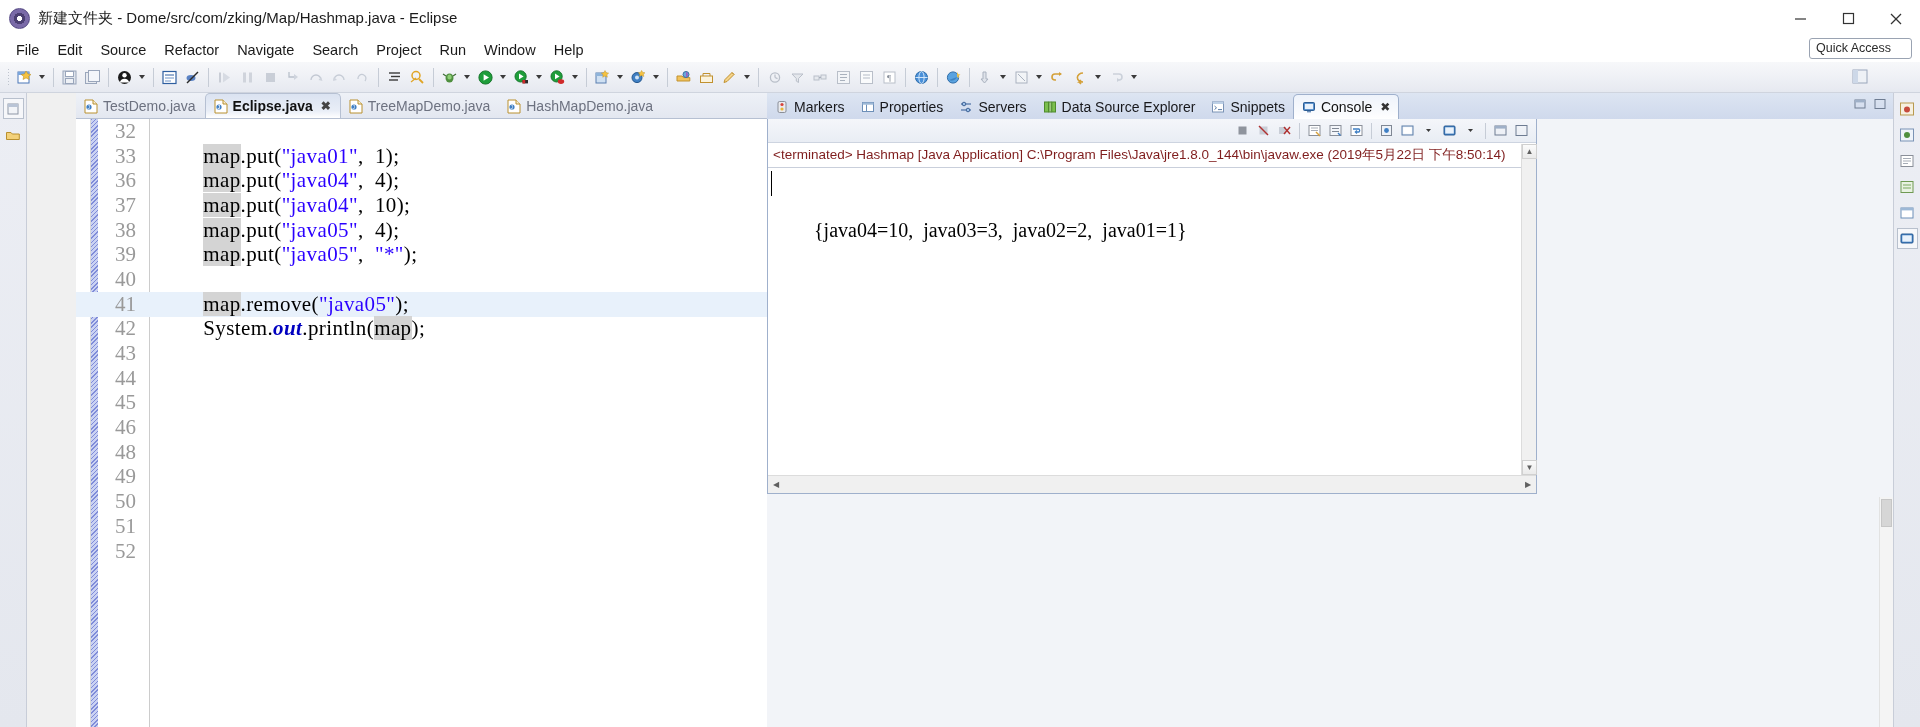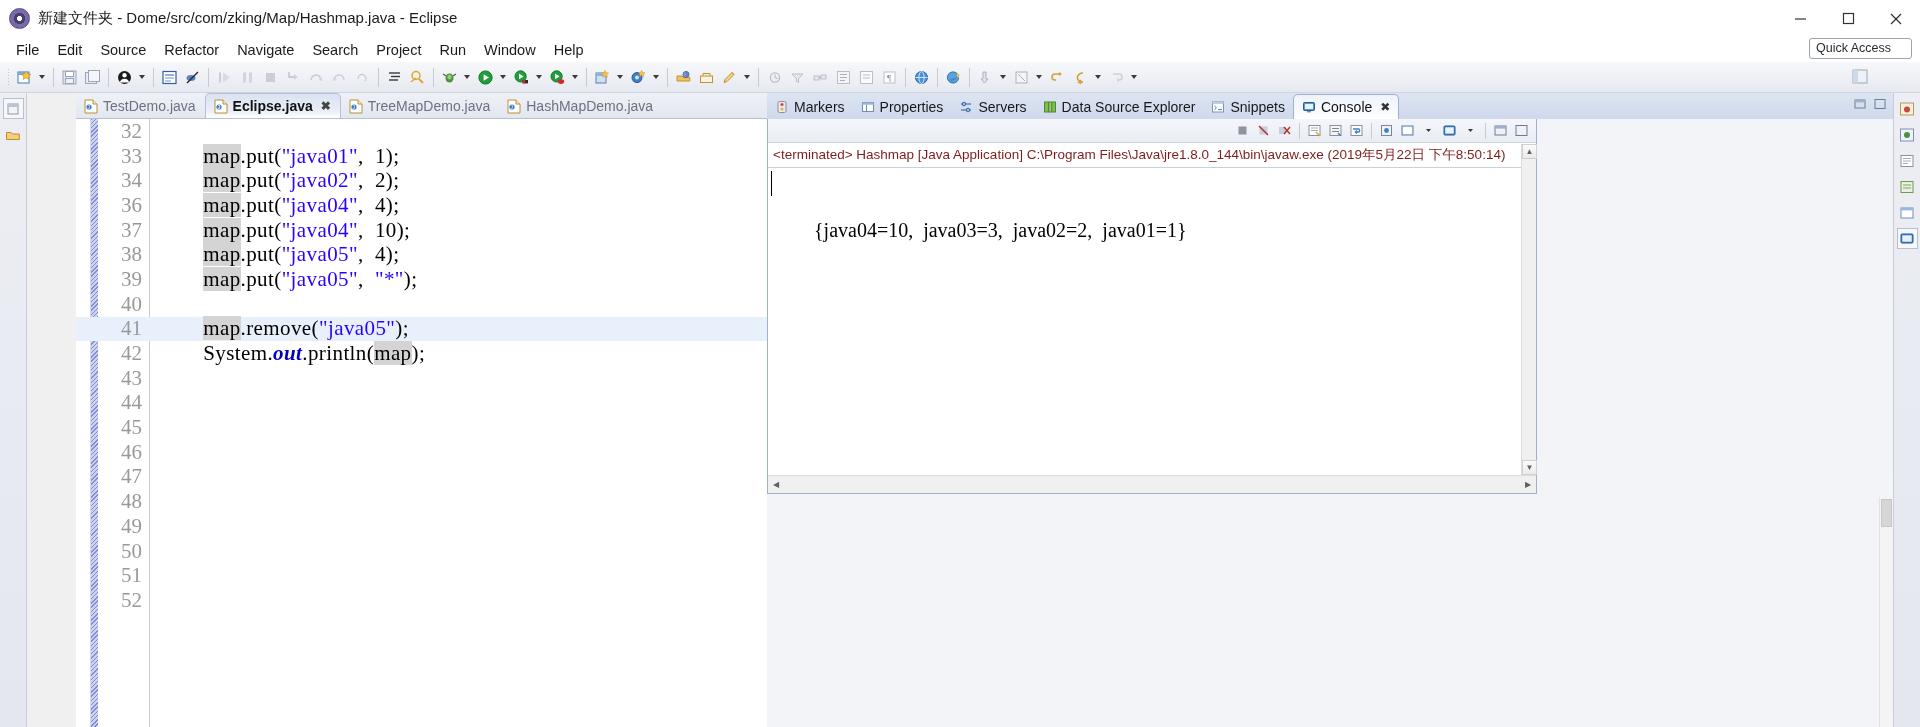--- a/index.html
+++ b/index.html
@@ -146,21 +146,21 @@
   }
   .codelines {
     position: absolute; left: 0; top: 0; width: 100%; height: 100%;
   }
   .cline {
     position: relative; height: 24.7px; display: flex; align-items: center;
     font-family: "Liberation Serif", serif; font-size: 21px; color: #000000;
   }
   .cline.current { background: #e8f1fb; }
   .lnum {
-    position: absolute; left: 22px; width: 50px; text-align: right; padding-right: 6px;
+    position: absolute; left: 22px; width: 50px; text-align: right; padding-right: 12px;
     color: #999999; font-family: "Liberation Serif", serif; font-size: 21px;
   }
   .ctext {
     position: absolute; left: 82px; white-space: pre;
     font-family: "Liberation Serif", serif; font-size: 21px; letter-spacing: .4px;
   }
   .occ { background: #d4d4d4; }
   .str { color: #2a00ff; }
   .fld { color: #0000c0; font-style: italic; font-weight: bold; }
 
@@ -647,24 +647,20 @@
       <div class="codelines" id="codelines">
           <div class="cline">
             <div class="lnum">32</div>
             <div class="ctext"></div>
           </div>
           <div class="cline">
             <div class="lnum">33</div>
             <div class="ctext"><span>        </span><span class="occ">map</span><span>.put(</span><span class="str">"java01"</span><span>,  1);</span></div>
           </div>
           <div class="cline">
-            <div class="lnum">34</div>
-            <div class="ctext"><span>        </span><span class="occ">map</span><span>.put(</span><span class="str">"java02"</span><span>,  2);</span></div>
-          </div>
-          <div class="cline">
             <div class="lnum">36</div>
             <div class="ctext"><span>        </span><span class="occ">map</span><span>.put(</span><span class="str">"java04"</span><span>,  4);</span></div>
           </div>
           <div class="cline">
             <div class="lnum">37</div>
             <div class="ctext"><span>        </span><span class="occ">map</span><span>.put(</span><span class="str">"java04"</span><span>,  10);</span></div>
           </div>
           <div class="cline">
             <div class="lnum">38</div>
             <div class="ctext"><span>        </span><span class="occ">map</span><span>.put(</span><span class="str">"java05"</span><span>,  4);</span></div>
@@ -692,24 +688,20 @@
           <div class="cline">
             <div class="lnum">44</div>
             <div class="ctext"></div>
           </div>
           <div class="cline">
             <div class="lnum">45</div>
             <div class="ctext"></div>
           </div>
           <div class="cline">
             <div class="lnum">46</div>
-            <div class="ctext"></div>
-          </div>
-          <div class="cline">
-            <div class="lnum">47</div>
             <div class="ctext"></div>
           </div>
           <div class="cline">
             <div class="lnum">48</div>
             <div class="ctext"></div>
           </div>
           <div class="cline">
             <div class="lnum">49</div>
             <div class="ctext"></div>
           </div>

